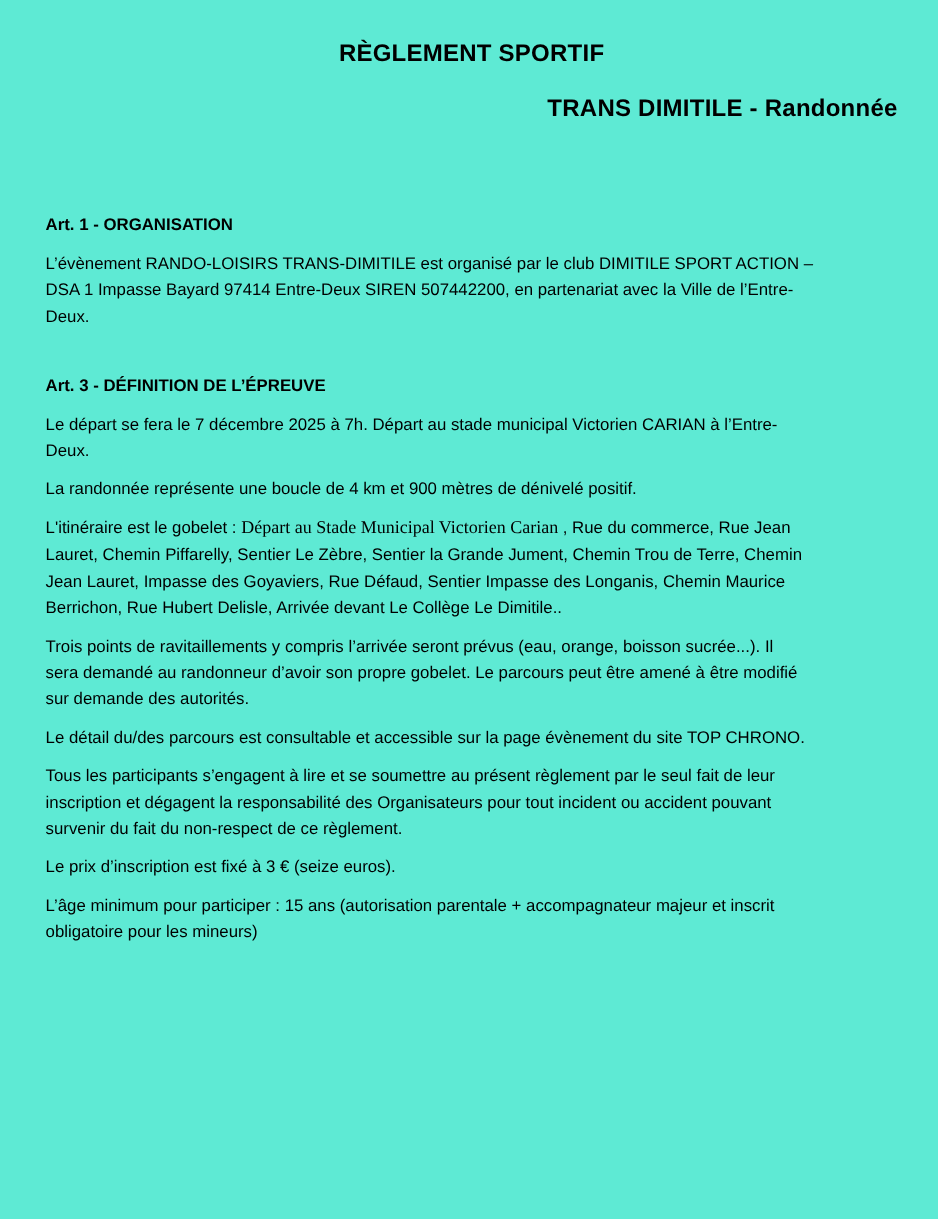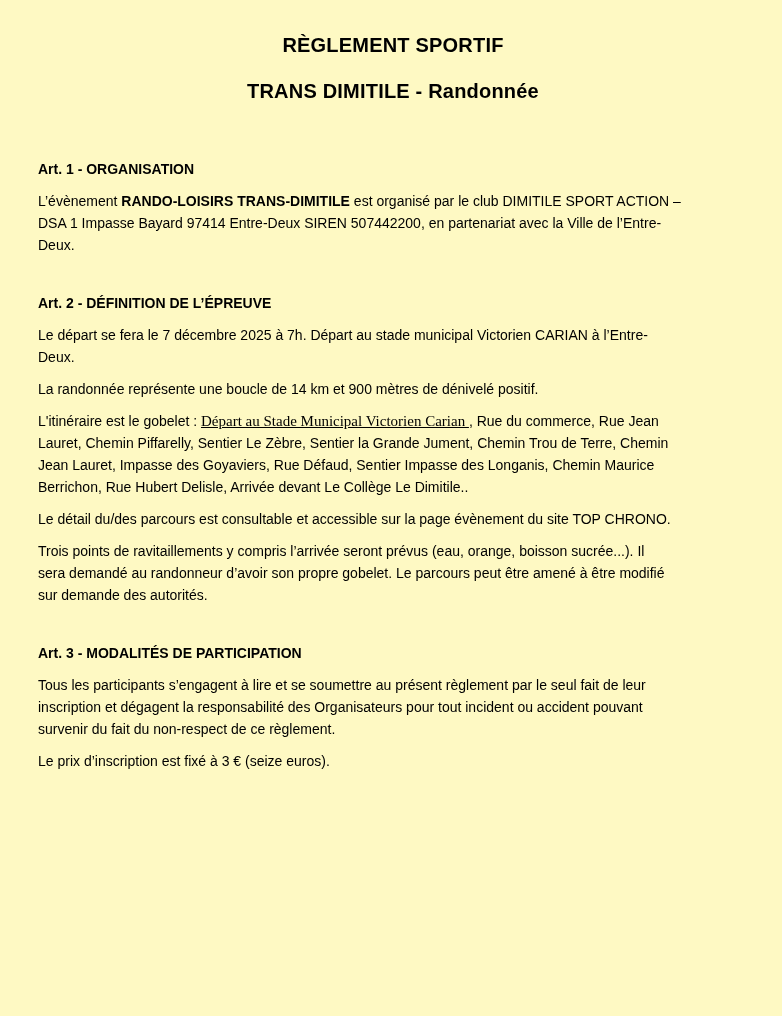--- a/index.html
+++ b/index.html
@@ -12,89 +12,89 @@
     height: 1016px;
     overflow: hidden;
     font-family: "Liberation Sans", sans-serif;
     color: #000000;
   }
   .page {
     box-sizing: border-box;
     width: 782px;
     height: 1016px;
     padding: 30px 34px 0 38px;
-    background: #fef9c3;
+    background: #5eead4;
   }
   h1.doc-title {
     font-size: 20px;
     line-height: 30px;
     font-weight: bold;
     text-align: center;
     margin: 0 0 16px 0;
     letter-spacing: 0.2px;
   }
   h1.doc-subtitle {
     font-size: 20px;
     line-height: 30px;
     font-weight: bold;
-    text-align: center;
+    text-align: right;
     margin: 0;
     letter-spacing: 0.2px;
   }
   main section h3 {
     font-size: 14px;
     line-height: 22px;
     font-weight: bold;
     margin: 36px 0 10px 0;
   }
   main section:first-of-type h3 {
-    margin-top: 52px;
+    margin-top: 70px;
   }
   p {
     font-size: 14px;
     line-height: 22px;
     margin: 0 0 10px 0;
     white-space: pre-wrap;
     text-align: left;
   }
-  .b { font-weight: bold; }
+  .b { font-weight: normal; }
   .serif {
     font-family: "Liberation Serif", serif;
     font-size: 15px;
-    text-decoration: underline;
   }
 </style>
 </head>
 <body>
 
 <div class="page">
   <h1 class="doc-title">RÈGLEMENT SPORTIF</h1>
   <h1 class="doc-subtitle">TRANS DIMITILE - Randonnée</h1>
   <main>
       <section>
         <h3>Art. 1 - ORGANISATION</h3>
         <p><span>L’évènement </span><span class="b">RANDO-LOISIRS TRANS-DIMITILE</span><span> est organisé par le club DIMITILE SPORT ACTION –
 DSA 1 Impasse Bayard 97414 Entre-Deux SIREN 507442200, en partenariat avec la Ville de l’Entre-
 Deux.</span></p>
       </section>
       <section>
-        <h3>Art. 2 - DÉFINITION DE L’ÉPREUVE</h3>
+        <h3>Art. 3 - DÉFINITION DE L’ÉPREUVE</h3>
         <p><span>Le départ se fera le 7 décembre 2025 à 7h. Départ au stade municipal Victorien CARIAN à l’Entre-
 Deux.</span></p>
-        <p><span>La randonnée représente une boucle de 14 km et 900 mètres de dénivelé positif.</span></p>
+        <p><span>La randonnée représente une boucle de 4 km et 900 mètres de dénivelé positif.</span></p>
         <p><span>L'itinéraire est le gobelet : </span><span class="serif">Départ au Stade Municipal Victorien Carian </span><span>, Rue du commerce, Rue Jean
 Lauret, Chemin Piffarelly, Sentier Le Zèbre, Sentier la Grande Jument, Chemin Trou de Terre, Chemin
 Jean Lauret, Impasse des Goyaviers, Rue Défaud, Sentier Impasse des Longanis, Chemin Maurice
 Berrichon, Rue Hubert Delisle, Arrivée devant Le Collège Le Dimitile..</span></p>
-        <p><span>Le détail du/des parcours est consultable et accessible sur la page évènement du site TOP CHRONO.</span></p>
         <p><span>Trois points de ravitaillements y compris l’arrivée seront prévus (eau, orange, boisson sucrée...). Il
 sera demandé au randonneur d’avoir son propre gobelet. Le parcours peut être amené à être modifié
 sur demande des autorités.</span></p>
+        <p><span>Le détail du/des parcours est consultable et accessible sur la page évènement du site TOP CHRONO.</span></p>
       </section>
       <section>
-        <h3>Art. 3 - MODALITÉS DE PARTICIPATION</h3>
         <p><span>Tous les participants s’engagent à lire et se soumettre au présent règlement par le seul fait de leur
 inscription et dégagent la responsabilité des Organisateurs pour tout incident ou accident pouvant
 survenir du fait du non-respect de ce règlement.</span></p>
         <p><span>Le prix d’inscription est fixé à 3 € (seize euros).</span></p>
+        <p><span>L’âge minimum pour participer : 15 ans (autorisation parentale + accompagnateur majeur et inscrit
+obligatoire pour les mineurs)</span></p>
       </section>
     </main>
 </div>
 
 </body></html>

